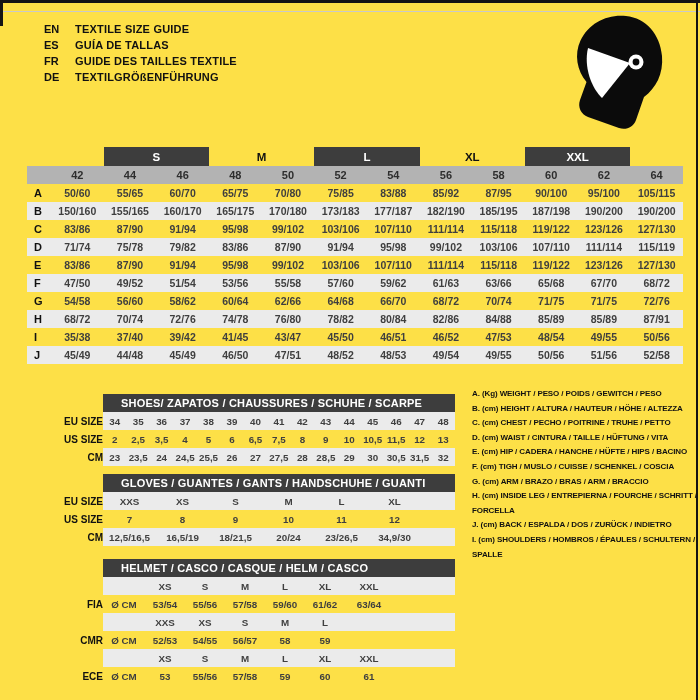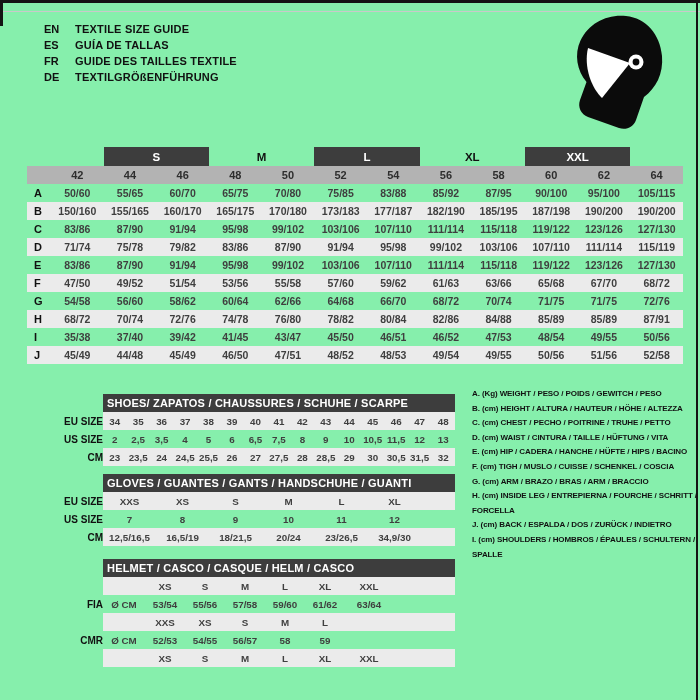--- a/index.html
+++ b/index.html
@@ -1,16 +1,16 @@
 <!DOCTYPE html>
 <html><head>
 <meta charset="utf-8">
 <style>
   html,body{margin:0;padding:0;background:#fff;}
-  .page{position:relative;width:700px;height:700px;background:#86efac;overflow:hidden;
+  .page{position:relative;width:700px;height:700px;background:#fde047;overflow:hidden;
         font-family:"Liberation Sans",sans-serif;color:#111;}
   
   .top-line{position:absolute;left:0;top:0;width:700px;height:3px;background:#141414;}
   .top-thin{position:absolute;left:0;top:11px;width:700px;height:1px;background:#c9c9c9;}
   .left-tick{position:absolute;left:0;top:0;width:3px;height:26px;background:#141414;}
   .right-line{position:absolute;right:2px;top:0;width:2px;height:700px;background:#141414;}
 
   
   .lang-list{position:absolute;left:44px;top:21px;}
   .lang-row{display:flex;line-height:16px;}
@@ -28,21 +28,21 @@
   .grp-dark{background:var(--dark,#3d3d3d);color:#fff !important;}
   .grp-light{color:#111 !important;}
   .main-table .sizes-row td{background:var(--band,#b3b3b3);color:#2e2e2e;font-size:11px;}
   .main-table .row-label{text-align:left;padding-left:7px;color:#111;font-size:11px;}
   .main-table tr.stripe td{background:var(--stripe,#ebebeb);}
   .main-table .sizes-row td{background:var(--band,#b3b3b3) !important;}
 
   
   .sub{position:absolute;left:35px;width:420px;}
   .sub td{text-align:center;font-size:9.8px;font-weight:bold;color:#3f3f3f;}
-  .sub .hdr{background:var(--dark,#3d3d3d);color:#fff;text-align:left;padding-left:4px;
+  .sub .hdr{background:var(--dark,#3d3d3d);color:#fff;text-align:left;padding-left:18px;
             font-size:11px;letter-spacing:.2px;}
   .sub .side-label{text-align:right;color:#111;font-size:10px;}
   .sub tr.stripe td:not(.side-label){background:var(--stripe,#ebebeb);}
   #shoes-table{top:394px;} #gloves-table{top:474px;} #helmet-table{top:559px;}
 
   
   .legend{position:absolute;left:472px;top:387px;width:228px;}
   .legend-item{font-size:8px;font-weight:bold;color:#111;line-height:14.6px;letter-spacing:-.1px;}
 </style>
 </head>
@@ -446,20 +446,31 @@
           <td class="side-label"></td>
           <td></td>
           <td>XS</td>
           <td>S</td>
           <td>M</td>
           <td>L</td>
           <td>XL</td>
           <td>XXL</td>
           <td></td>
         </tr>
+        <tr>
+          <td class="side-label">ECE</td>
+          <td>Ø CM</td>
+          <td>53</td>
+          <td>55/56</td>
+          <td>57/58</td>
+          <td>59</td>
+          <td>60</td>
+          <td>61</td>
+          <td></td>
+        </tr>
       </tbody>
   </table>
 
   <div class="legend" id="legend">
       <div class="legend-item">A. (Kg) WEIGHT / PESO / POIDS / GEWITCH / PESO</div>
       <div class="legend-item">B. (cm) HEIGHT / ALTURA / HAUTEUR / HÖHE / ALTEZZA</div>
       <div class="legend-item">C. (cm) CHEST / PECHO / POITRINE / TRUHE / PETTO</div>
       <div class="legend-item">D. (cm) WAIST / CINTURA / TAILLE / HÜFTUNG / VITA</div>
       <div class="legend-item">E. (cm) HIP / CADERA / HANCHE / HÜFTE / HIPS / BACINO</div>
       <div class="legend-item">F. (cm) TIGH / MUSLO / CUISSE / SCHENKEL / COSCIA</div>

